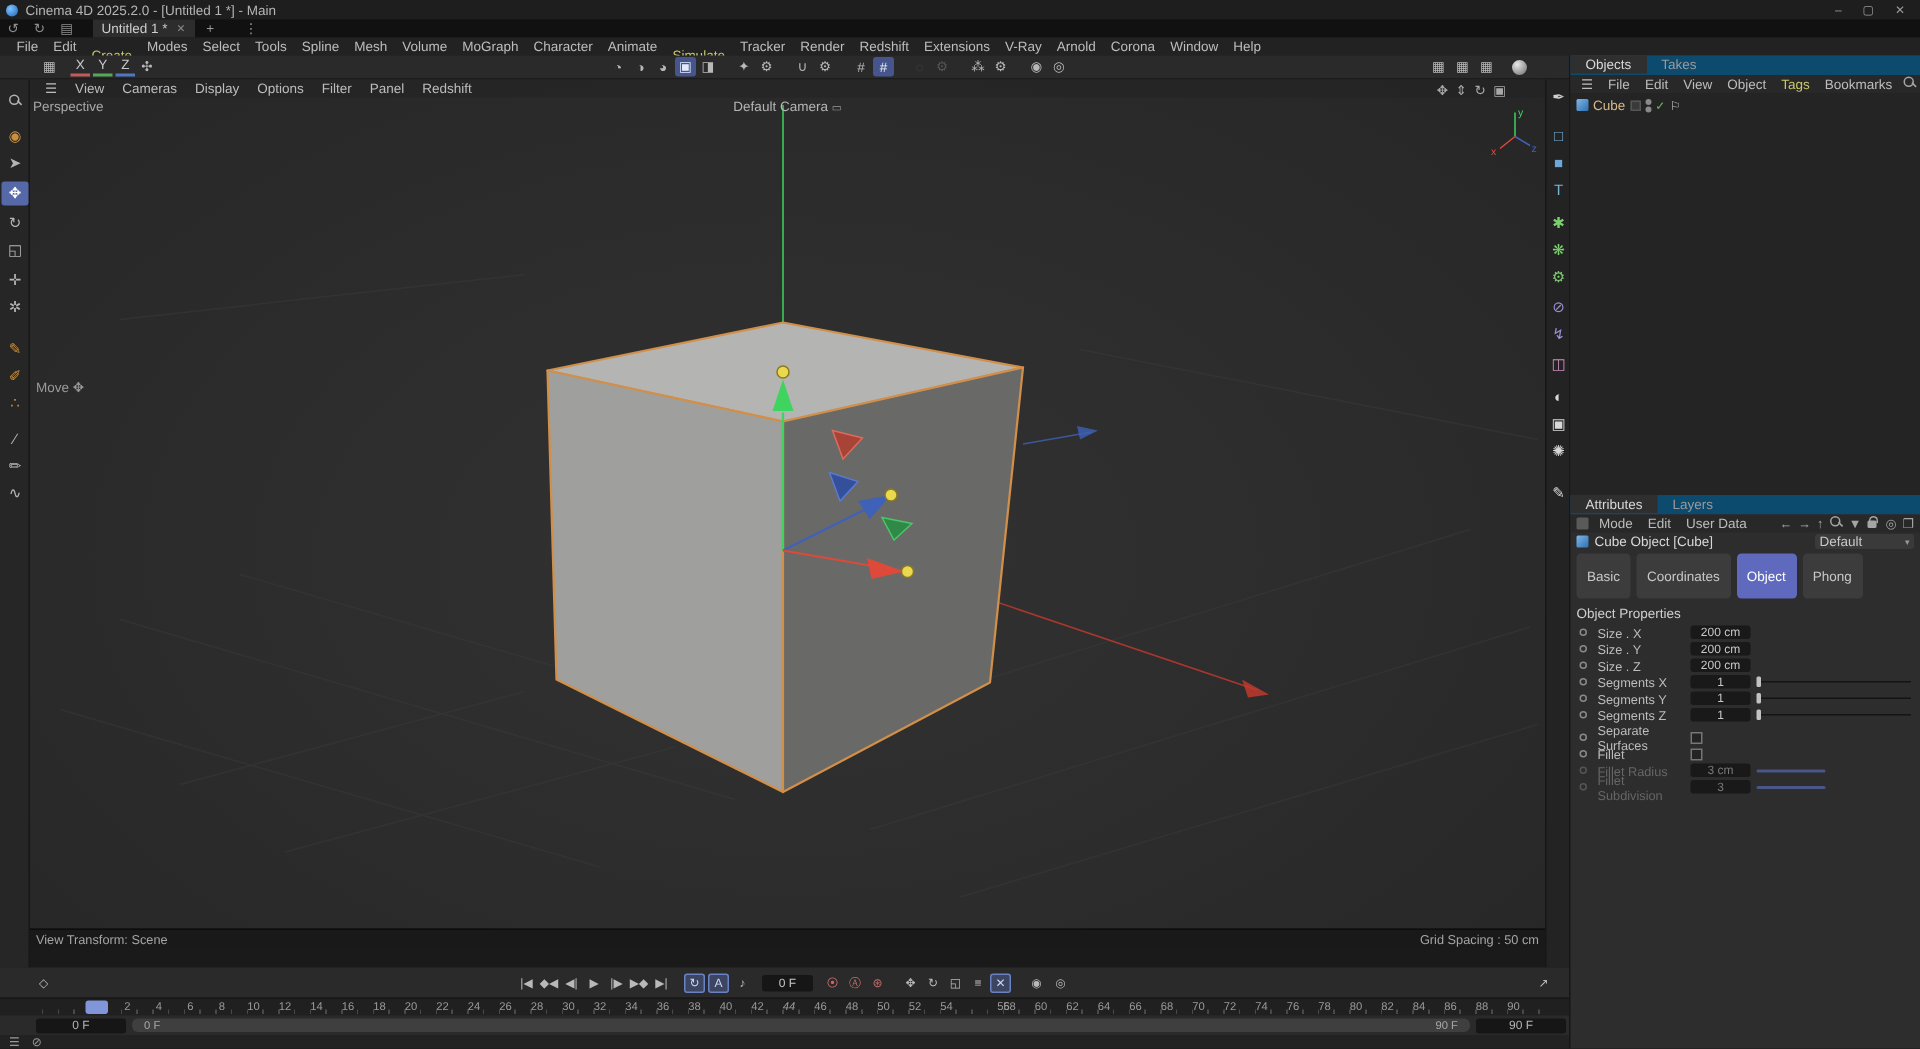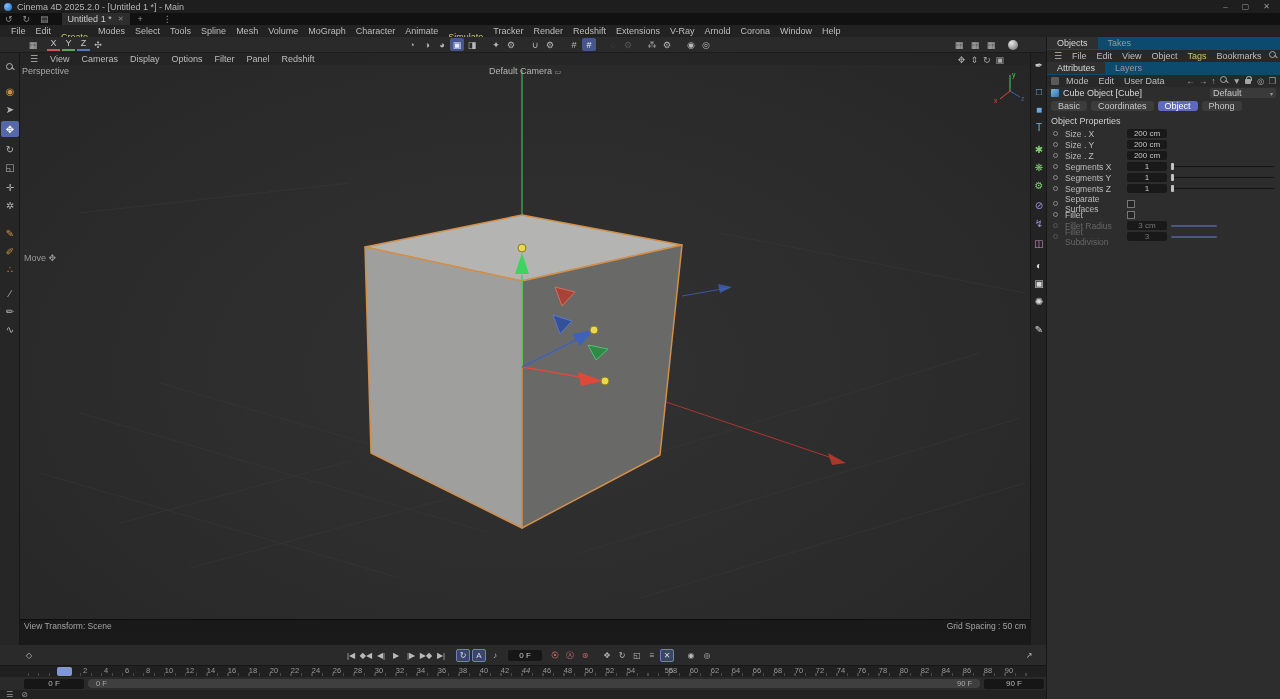--- a/index.html
+++ b/index.html
@@ -69,21 +69,21 @@
   .tg-dots { display:flex; flex-direction:column; gap:1px; }
   .tg-dots i { width:4px; height:4px; border-radius:50%; background:#8a8a8a; }
   .tree-name { color:#d4b98c; }
   .tg-check { color:#5fbf5f; font-size:8px; }
   .tg-flag { color:#c8c8c8; font-size:8px; }
 
   #attr-title-row { height:12px; display:flex; align-items:center; gap:4px; padding:1px 4px; }
   #preset-box { margin-left:auto; width:66px; height:10px; background:#3a3a3a; border-radius:2px; display:flex; align-items:center; padding:0 3px; color:#c8c8c8; }
   #preset-box .arr { margin-left:auto; font-size:6px; color:#999; }
   #section-tabs { display:flex; gap:4px; padding:2px 4px; }
-  .pill { background:#3c3c3c; border-radius:3px; padding:0 7px; color:#c8c8c8; }
+  .pill { background:#3c3c3c; border-radius:3px; padding:10px 7px; color:#c8c8c8; }
   .pill.active { background:#5f6abe; color:#fff; }
   #group-title { padding:3px 4px 2px 4px; color:#d0d0d0; }
   .prop-row { display:flex; align-items:center; height:11px; padding-left:6px; position:relative; }
   .prop-row.gap { margin-top:4px; }
   .anim-dot { width:5px; height:5px; border:1px solid #8a8a8a; border-radius:50%; margin-right:7px; flex:none; }
   .prop-label { width:62px; color:#bdbdbd; flex:none; font-size:8.5px; }
   .prop-row.disabled .prop-label { color:#666; }
   .prop-row.disabled .anim-dot { border-color:#555; }
   .val-box { width:40px; height:9px; background:#191919; border-radius:2px; text-align:center; font-size:8px; color:#c8c8c8; line-height:9px; flex:none; }
   .prop-row.disabled .val-box { color:#777; }
@@ -352,20 +352,33 @@
         <span class="mi">Edit</span>
         <span class="mi">View</span>
         <span class="mi">Object</span>
         <span class="mi hl">Tags</span>
         <span class="mi">Bookmarks</span>
       </span>
     <span class="icons" id="obj-menu-icons">
         <span><span class="icon-mag"></span></span>
       </span>
   </div>
+  <div id="obj-tree">
+      <div class="tree-row">
+        <span class="tree-cube"></span>
+        <span class="tree-name">Cube</span>
+        <span class="tg-box"></span>
+        <span class="tg-dots">
+          <i></i>
+          <i></i>
+        </span>
+        <span class="tg-check">✓</span>
+        <span class="tg-flag">⚐</span>
+      </div>
+    </div>
 
   <div class="ptabs" id="attr-tabs">
       <span class="ptab active">Attributes</span>
       <span class="ptab">Layers</span>
     </div>
   <div class="pmenu">
     <span class="modebox"></span>
     <span id="attr-menu-items" class="row">
         <span class="mi">Mode</span>
         <span class="mi">Edit</span>

